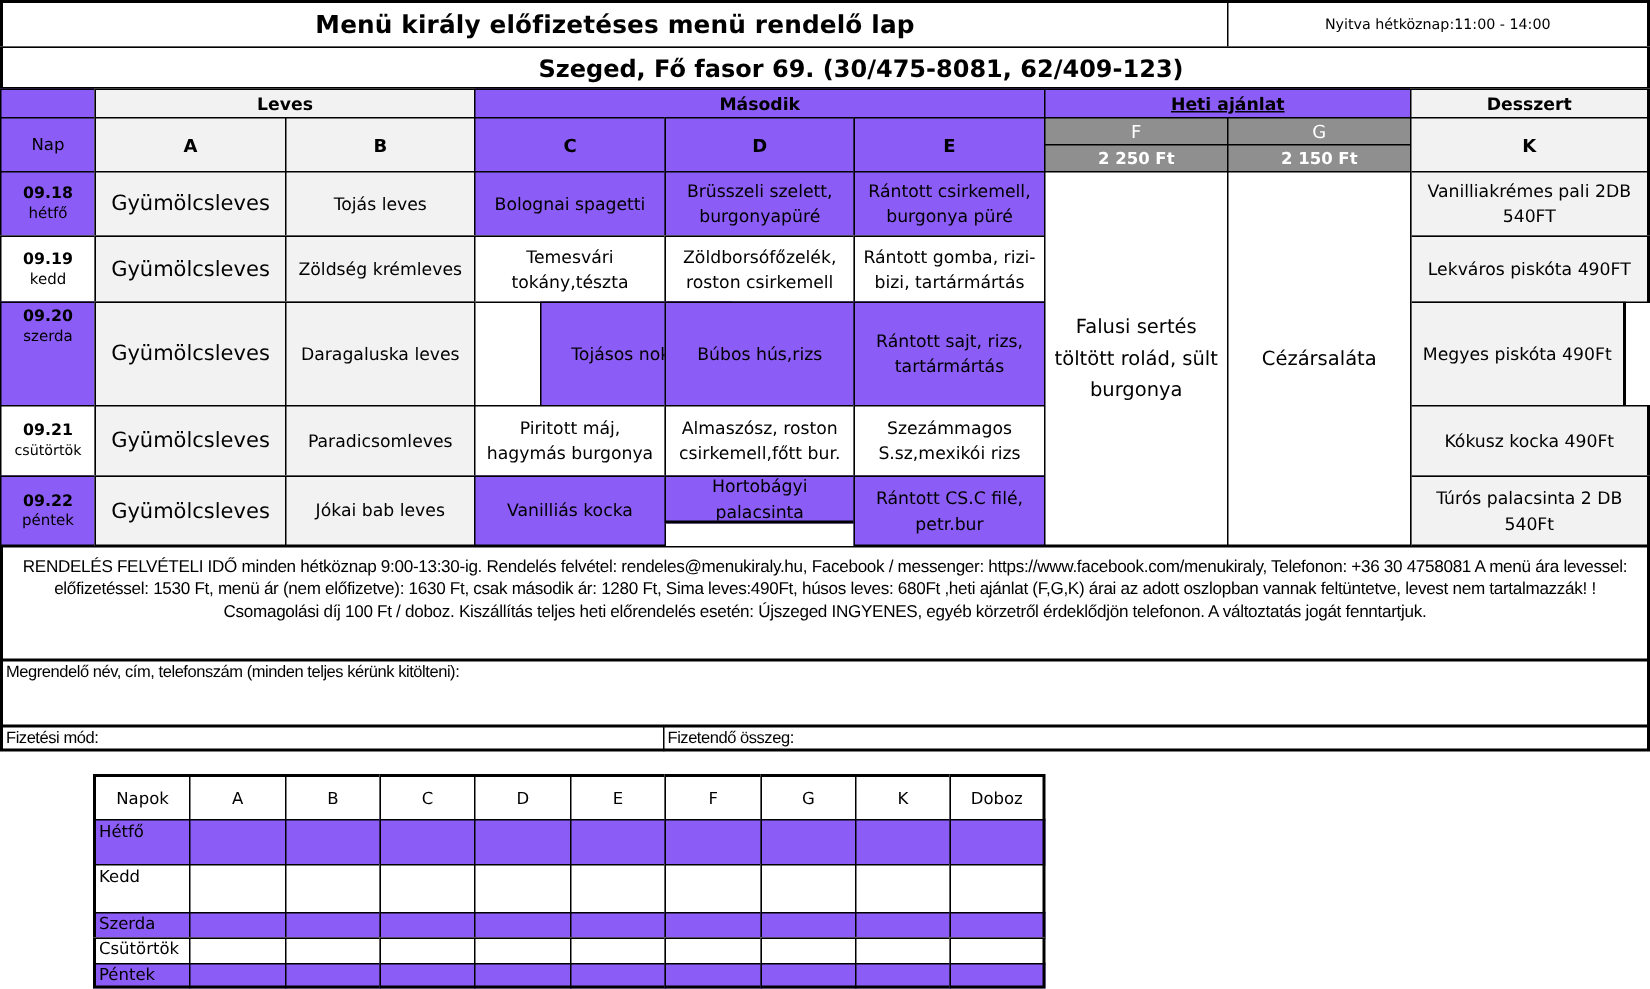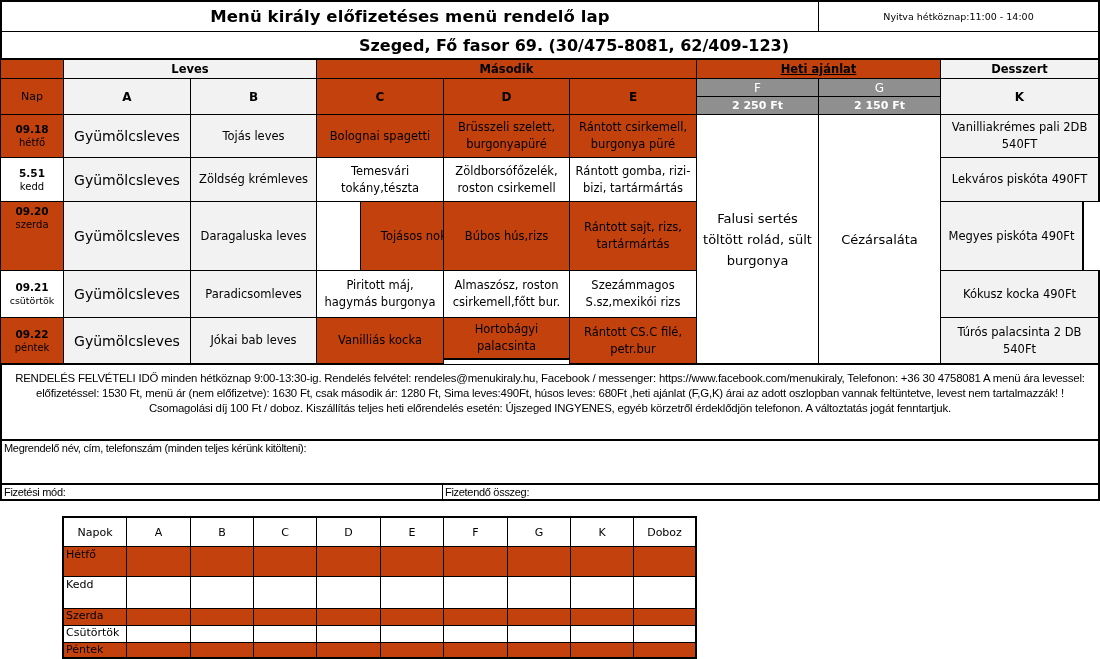--- a/index.html
+++ b/index.html
@@ -1,20 +1,20 @@
 <!DOCTYPE html>
 <html><head>
 <meta charset="utf-8">
 <style>
   html, body { margin:0; padding:0; background:#ffffff; }
   body { width:1100px; height:659px; position:relative; overflow:hidden; font-family:"DejaVu Sans", sans-serif; color:#000; }
   .abs { position:absolute; box-sizing:border-box; }
   .cell { position:absolute; box-sizing:border-box; border:1px solid #000; display:flex; align-items:center; justify-content:center; text-align:center; overflow:hidden; }
   .lt { background:#f2f2f2; }
-  .md { background:#c2410c; }
+  .md { background:#8b5cf6; }
   .wh { background:#ffffff; }
   .dk { background:#8f8f8f; color:#ffffff; }
   .title { font-size:16.5px; font-weight:bold; letter-spacing:0.1px; }
   .open { font-size:9.5px; line-height:11px; flex-direction:row; }
   .addr { font-size:16px; font-weight:bold;padding-left:48px; }
   .grp { font-size:11.5px; font-weight:bold; }
   .let { font-size:12px; font-weight:bold; }
   .nap { font-size:11px; }
   .day { flex-direction:column; font-size:10px; line-height:14px; }
   .day b { font-size:10.5px; }
@@ -60,21 +60,21 @@
   <span>hétfő</span>
 </div>
 <div class="cell lt soup" style="left:63px;top:114px;width:128px;height:44px;">Gyümölcsleves</div>
 <div class="cell lt dish" style="left:190px;top:114px;width:127px;height:44px;">Tojás leves</div>
 <div class="cell md dish" style="left:316px;top:114px;width:128px;height:44px;">Bolognai spagetti</div>
 <div class="cell md dish" style="left:443px;top:114px;width:127px;height:44px;">Brüsszeli szelett, burgonyapüré</div>
 <div class="cell md dish" style="left:569px;top:114px;width:128px;height:44px;">Rántott csirkemell, burgonya püré</div>
 <div class="cell lt dish" style="left:940px;top:114px;width:160px;height:44px;border-right-width:2px;">Vanilliakrémes pali 2DB 540FT</div>
 
 <div class="cell wh day" style="left:0;top:157px;width:64px;height:45px;">
-  <b>5.51</b>
+  <b>09.19</b>
   <span>kedd</span>
 </div>
 <div class="cell lt soup" style="left:63px;top:157px;width:128px;height:45px;">Gyümölcsleves</div>
 <div class="cell lt dish" style="left:190px;top:157px;width:127px;height:45px;">Zöldség krémleves</div>
 <div class="cell wh dish" style="left:316px;top:157px;width:128px;height:45px;">Temesvári tokány,tészta</div>
 <div class="cell wh dish" style="left:443px;top:157px;width:127px;height:45px;">Zöldborsófőzelék, roston csirkemell</div>
 <div class="cell wh dish" style="left:569px;top:157px;width:128px;height:45px;">Rántott gomba, rizi-bizi, tartármártás</div>
 <div class="cell lt dish" style="left:940px;top:157px;width:160px;height:45px;border-right-width:2px;">Lekváros piskóta 490FT</div>
 
 <div class="cell md day" style="left:0;top:201px;width:64px;height:70px;justify-content:flex-start;padding-top:2px;">
@@ -99,21 +99,21 @@
 <div class="cell wh dish" style="left:569px;top:270px;width:128px;height:48px;">Szezámmagos S.sz,mexikói rizs</div>
 <div class="cell lt dish" style="left:940px;top:270px;width:160px;height:48px;border-right-width:2px;">Kókusz kocka 490Ft</div>
 
 <div class="cell md day" style="left:0;top:317px;width:64px;height:48px;border-bottom-width:2px;">
   <b>09.22</b>
   <span>péntek</span>
 </div>
 <div class="cell lt soup" style="left:63px;top:317px;width:128px;height:48px;border-bottom-width:2px;">Gyümölcsleves</div>
 <div class="cell lt dish" style="left:190px;top:317px;width:127px;height:48px;border-bottom-width:2px;">Jókai bab leves</div>
 <div class="cell md dish" style="left:316px;top:317px;width:128px;height:48px;border-bottom-width:2px;">Vanilliás kocka</div>
-<div class="cell md dish" style="left:443px;top:317px;width:127px;height:43px;border-bottom-width:2px;">Hortobágyi palacsinta</div>
+<div class="cell md dish" style="left:443px;top:317px;width:127px;height:32px;border-bottom-width:2px;">Hortobágyi palacsinta</div>
 <div class="cell md dish" style="left:569px;top:317px;width:128px;height:48px;border-bottom-width:2px;">Rántott CS.C filé, petr.bur</div>
 <div class="cell lt dish" style="left:940px;top:317px;width:160px;height:48px;border-width:1px 2px 2px 1px;">Túrós palacsinta 2 DB 540Ft</div>
 
 <div class="cell wh big" style="left:696px;top:114px;width:123px;height:251px;border-bottom-width:2px;">Falusi sertés töltött rolád, sült burgonya</div>
 <div class="cell wh big" style="left:818px;top:114px;width:123px;height:251px;border-bottom-width:2px;">Cézársaláta</div>
 
 <div class="cell wh notes" style="left:0;top:364px;width:1100px;height:77px;border-width:1px 2px 2px 2px;">RENDELÉS FELVÉTELI IDŐ minden hétköznap 9:00-13:30-ig. Rendelés felvétel: rendeles@menukiraly.hu, Facebook / messenger: https://www.facebook.com/menukiraly, Telefonon: +36 30 4758081 A menü ára levessel: előfizetéssel: 1530 Ft, menü ár (nem előfizetve): 1630 Ft, csak második ár: 1280 Ft, Sima leves:490Ft, húsos leves: 680Ft ,heti ajánlat (F,G,K) árai az adott oszlopban vannak feltüntetve, levest nem tartalmazzák! ! Csomagolási díj 100 Ft / doboz. Kiszállítás teljes heti előrendelés esetén: Újszeged INGYENES, egyéb körzetről érdeklődjön telefonon. A változtatás jogát fenntartjuk.</div>
 
 <div class="cell wh form" style="left:0;top:440px;width:1100px;height:45px;border-width:1px 2px 2px 2px;">
   <span>Megrendelő név, cím, telefonszám (minden teljes kérünk kitölteni):</span>

